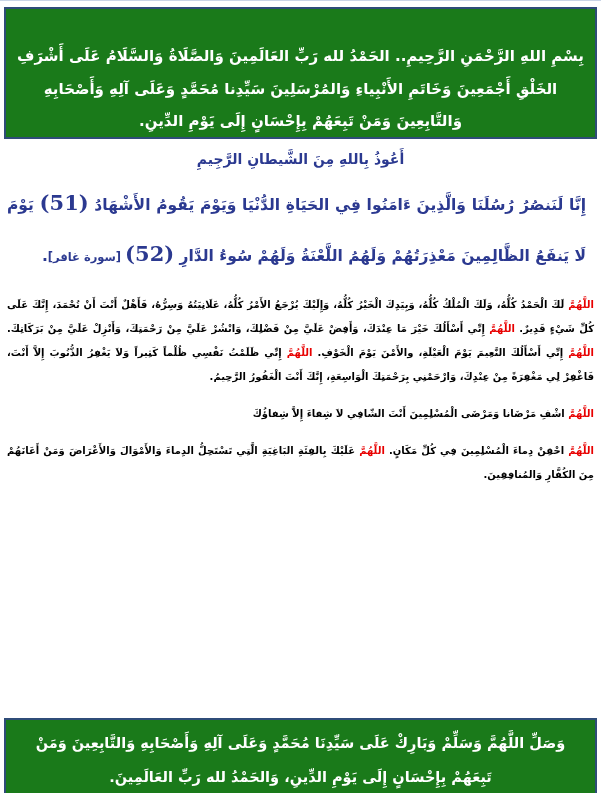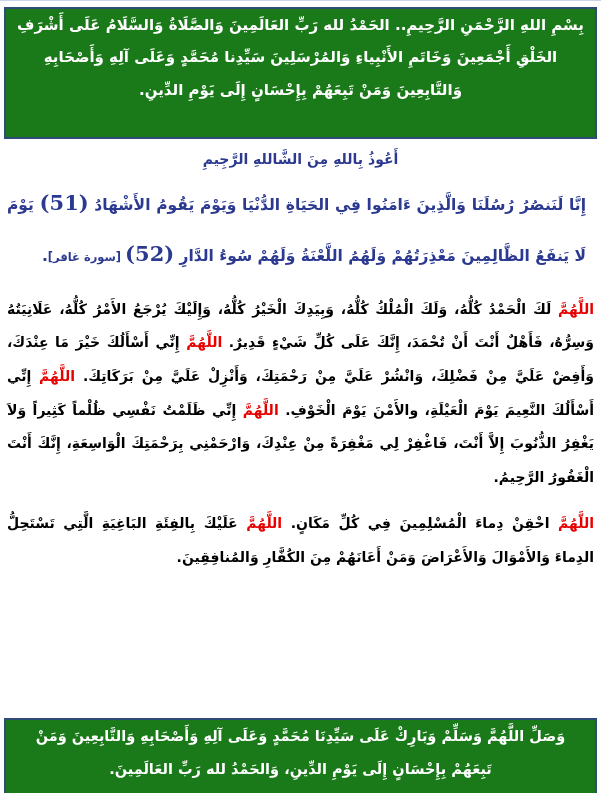--- a/index.html
+++ b/index.html
@@ -23,21 +23,21 @@
     position:relative;
     width:601px;height:792px;
     background:var(--bg);
     direction:rtl;
   }
   .banner{
     background:var(--green);
     border:2px solid var(--banner-border);
     color:#fff;
     text-align:center;
-    display:flex;align-items:flex-start;justify-content:center;
+    display:flex;align-items:flex-end;justify-content:center;
   }
   .banner-header{
     margin:6px 4px 0 4px;
     height:132px;
     font-size:15px;
     line-height:2.15;
     padding:0 10px;
   }
   .banner-footer{
     position:absolute;
@@ -55,21 +55,21 @@
   .verse{
     margin:10px 15px 0 7px;
     color:var(--navy);
     font-size:15.5px;
     line-height:2.45;
     text-align:justify;
   }
   .para{
     margin:13px 7px 0 7px;
     color:var(--ink);
-    font-size:14px;
+    font-size:10px;
     line-height:2.4;
     text-align:justify;
   }
   .para.single{text-align:right;}
   .seg-red{color:var(--red);}
   .seg-verse{color:var(--navy);}
   .seg-verse-num{
     color:var(--navy);
     font-family:"DejaVu Serif",serif;
     font-size:21px;
@@ -83,27 +83,28 @@
 </head>
 <body>
 
 <div class="page">
 
   <div class="banner banner-header">
     <span>بِسْمِ اللهِ الرَّحْمَنِ الرَّحِيمِ.. الحَمْدُ لله رَبِّ العَالَمِينَ وَالصَّلَاةُ وَالسَّلَامُ عَلَى أَشْرَفِ الخَلْقِ أَجْمَعِينَ وَخَاتَمِ الأَنْبِياءِ وَالمُرْسَلِينَ سَيِّدِنا مُحَمَّدٍ وَعَلَى آلِهِ وَأَصْحَابِهِ وَالتَّابِعِينَ وَمَنْ تَبِعَهُمْ بِإِحْسَانٍ إِلَى يَوْمِ الدِّينِ.</span>
   </div>
 
   <div class="istiadha">
-    <span>أَعُوذُ بِاللهِ مِنَ الشَّاللهِ الرَّجِيمِ</span>
+    <span>أَعُوذُ بِاللهِ مِنَ الشَّيطانِ الرَّجِيمِ</span>
   </div>
 
   <div class="verse"><span class="seg-verse">إِنَّا لَنَنصُرُ رُسُلَنَا وَالَّذِينَ ءَامَنُوا فِي الحَيَاةِ الدُّنْيَا وَيَوْمَ يَقُومُ الأَشْهَادُ </span><span class="seg-verse-num">(51)</span><span class="seg-verse"> يَوْمَ لَا يَنفَعُ الظَّالِمِينَ مَعْذِرَتُهُمْ وَلَهُمُ اللَّعْنَةُ وَلَهُمْ سُوءُ الدَّارِ </span><span class="seg-verse-num">(52)</span><span class="seg-verse-cite"> [سورة غافر]</span><span class="seg-verse">.</span></div>
 
   <div class="para"><span class="seg-red">اللَّهُمَّ</span><span class="seg-body"> لَكَ الْحَمْدُ كُلُّهُ، وَلَكَ الْمُلْكُ كُلُّهُ، وَبِيَدِكَ الْخَيْرُ كُلُّهُ، وَإِلَيْكَ يُرْجَعُ الأَمْرُ كُلُّهُ، عَلَانِيَتُهُ وَسِرُّهُ، فَأَهْلٌ أَنْتَ أَنْ تُحْمَدَ، إِنَّكَ عَلَى كُلِّ شَيْءٍ قَدِيرٌ. </span><span class="seg-red">اللَّهُمَّ</span><span class="seg-body"> إِنِّي أَسْأَلُكَ خَيْرَ مَا عِنْدَكَ، وَأَفِضْ عَلَيَّ مِنْ فَضْلِكَ، وَانْشُرْ عَلَيَّ مِنْ رَحْمَتِكَ، وَأَنْزِلْ عَلَيَّ مِنْ بَرَكَاتِكَ. </span><span class="seg-red">اللَّهُمَّ</span><span class="seg-body"> إِنِّي أَسْأَلُكَ النَّعِيمَ يَوْمَ الْعَيْلَةِ، والأَمْنَ يَوْمَ الْخَوْفِ. </span><span class="seg-red">اللَّهُمَّ</span><span class="seg-body"> إِنِّي ظَلَمْتُ نَفْسِي ظُلْماً كَثِيراً وَلاَ يَغْفِرُ الذُّنُوبَ إِلاَّ أَنْتَ، فَاغْفِرْ لِي مَغْفِرَةً مِنْ عِنْدِكَ، وَارْحَمْنِي بِرَحْمَتِكَ الْوَاسِعَةِ، إِنَّكَ أَنْتَ الْغَفُورُ الرَّحِيمُ.</span></div>
 
+  <div class="para single"><span class="seg-red">اللَّهُمَّ</span><span class="seg-body"> اشْفِ مَرْضَانا وَمَرْضَى الْمُسْلِمِينَ أَنْتَ الشّافِي لاَ شِفاءَ إِلاَّ شِفاؤُكَ</span></div>
 
   <div class="para"><span class="seg-red">اللَّهُمَّ</span><span class="seg-body"> احْقِنْ دِماءَ الْمُسْلِمِينَ فِي كُلِّ مَكَانٍ. </span><span class="seg-red">اللَّهُمَّ</span><span class="seg-body"> عَلَيْكَ بِالفِئَةِ البَاغِيَةِ الَّتِي تَسْتَحِلُّ الدِماءَ وَالأَمْوَالَ وَالأَعْرَاضَ وَمَنْ أَعَانَهُمْ مِنَ الكُفَّارِ وَالمُنافِقِينَ.</span></div>
 
   <div class="banner banner-footer">
     <span>وَصَلِّ اللَّهُمَّ وَسَلِّمْ وَبَارِكْ عَلَى سَيِّدِنَا مُحَمَّدٍ وَعَلَى آلِهِ وَأَصْحَابِهِ وَالتَّابِعِينَ وَمَنْ تَبِعَهُمْ بِإِحْسَانٍ إِلَى يَوْمِ الدِّينِ، وَالحَمْدُ لله رَبِّ العَالَمِينَ.</span>
   </div>
 
 </div>
 
 </body></html>

